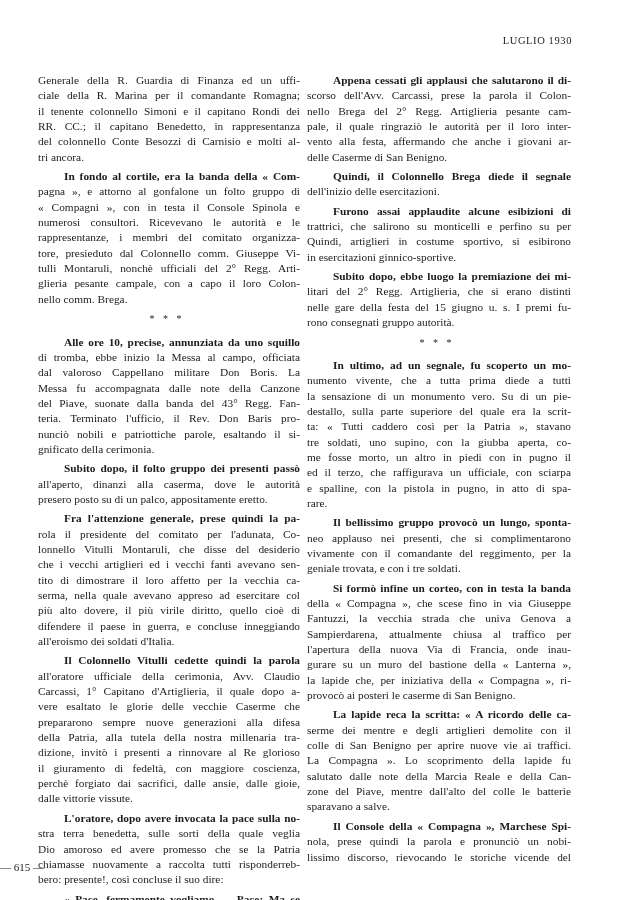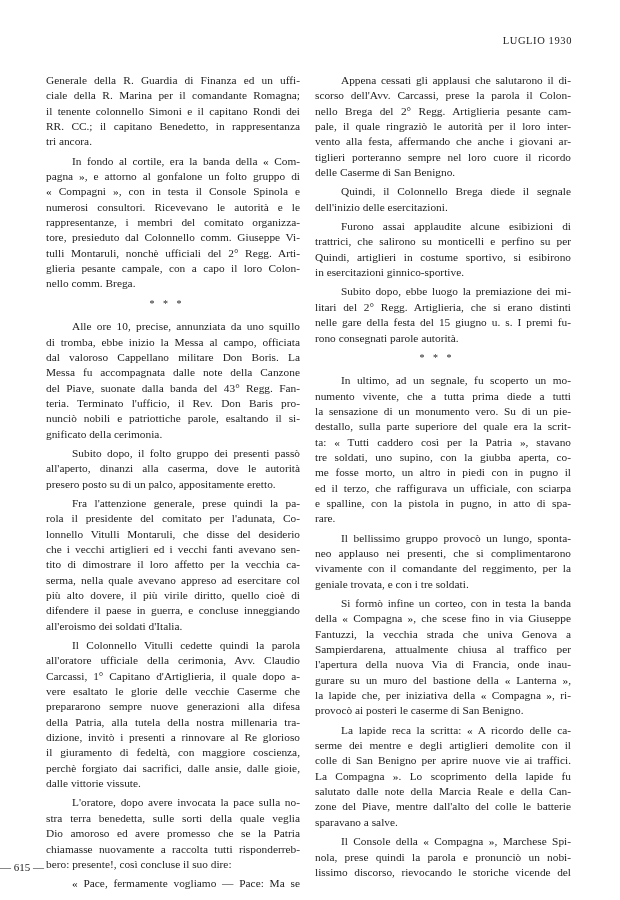--- a/index.html
+++ b/index.html
@@ -13,41 +13,42 @@
   .running-head {
     position: absolute; top: 35px; right: 48px;
     font-size: 10.5px; letter-spacing: 0.6px;
   }
   .col {
     position: absolute; top: 73px;
     font-size: 11.35px; line-height: 15.35px;
   }
   .col-left { left: 34px; width: 266px; }
   .col-right { left: 303px; width: 268px; }
-  .para { margin: 0 0 4px 12px; }
+  .para { margin: 0 0 4px 4px; }
   .line { display: block; white-space: nowrap; text-align: justify; text-align-last: justify; }
   .line.last { text-align-last: left; }
-  .indent { padding-left: 26px; }
+  .indent { padding-left: 26px; font-weight: bold; }
   .sep { text-align: center; font-size: 10px; letter-spacing: 3px; margin: 4px 0 8px; }
   .folio {
     position: absolute; top: 861px; left: 0; width: 620px;
     text-align: left; font-size: 11px;
   }
 </style>
 </head>
 <body>
 
 <div class="running-head">LUGLIO 1930</div>
 
 <div class="col col-left">
     <div class="para">
       <span class="line">Generale della R. Guardia di Finanza ed un uffi-</span>
       <span class="line">ciale della R. Marina per il comandante Romagna;</span>
       <span class="line">il tenente colonnello Simoni e il capitano Rondi dei</span>
       <span class="line">RR. CC.; il capitano Benedetto, in rappresentanza</span>
+      <span class="line">del colonnello Conte Besozzi di Carnisio e molti al-</span>
       <span class="line last">tri ancora.</span>
     </div>
     <div class="para">
       <span class="line indent">In fondo al cortile, era la banda della « Com-</span>
       <span class="line">pagna », e attorno al gonfalone un folto gruppo di</span>
       <span class="line">« Compagni », con in testa il Console Spinola e</span>
       <span class="line">numerosi consultori. Ricevevano le autorità e le</span>
       <span class="line">rappresentanze, i membri del comitato organizza-</span>
       <span class="line">tore, presieduto dal Colonnello comm. Giuseppe Vi-</span>
       <span class="line">tulli Montaruli, nonchè ufficiali del 2° Regg. Arti-</span>
@@ -104,38 +105,37 @@
       <span class="line indent">« Pace, fermamente vogliamo — Pace: Ma se</span>
     </div>
   </div>
 <div class="col col-right">
     <div class="para">
       <span class="line indent">Appena cessati gli applausi che salutarono il di-</span>
       <span class="line">scorso dell'Avv. Carcassi, prese la parola il Colon-</span>
       <span class="line">nello Brega del 2° Regg. Artiglieria pesante cam-</span>
       <span class="line">pale, il quale ringraziò le autorità per il loro inter-</span>
       <span class="line">vento alla festa, affermando che anche i giovani ar-</span>
-      <span class="line">tiglieri porteranno sempre nel loro cuore il ricordo</span>
       <span class="line last">delle Caserme di San Benigno.</span>
     </div>
     <div class="para">
       <span class="line indent">Quindi, il Colonnello Brega diede il segnale</span>
       <span class="line last">dell'inizio delle esercitazioni.</span>
     </div>
     <div class="para">
       <span class="line indent">Furono assai applaudite alcune esibizioni di</span>
       <span class="line">trattrici, che salirono su monticelli e perfino su per</span>
       <span class="line">Quindi, artiglieri in costume sportivo, si esibirono</span>
       <span class="line last">in esercitazioni ginnico-sportive.</span>
     </div>
     <div class="para">
       <span class="line indent">Subito dopo, ebbe luogo la premiazione dei mi-</span>
       <span class="line">litari del 2° Regg. Artiglieria, che si erano distinti</span>
       <span class="line">nelle gare della festa del 15 giugno u. s. I premi fu-</span>
-      <span class="line last">rono consegnati parole autorità.</span>
+      <span class="line last">rono consegnati gruppo autorità.</span>
     </div>
     <div class="sep">* * *</div>
     <div class="para">
       <span class="line indent">In ultimo, ad un segnale, fu scoperto un mo-</span>
       <span class="line">numento vivente, che a tutta prima diede a tutti</span>
       <span class="line">la sensazione di un monumento vero. Su di un pie-</span>
       <span class="line">destallo, sulla parte superiore del quale era la scrit-</span>
       <span class="line">ta: « Tutti caddero così per la Patria », stavano</span>
       <span class="line">tre soldati, uno supino, con la giubba aperta, co-</span>
       <span class="line">me fosse morto, un altro in piedi con in pugno il</span>

